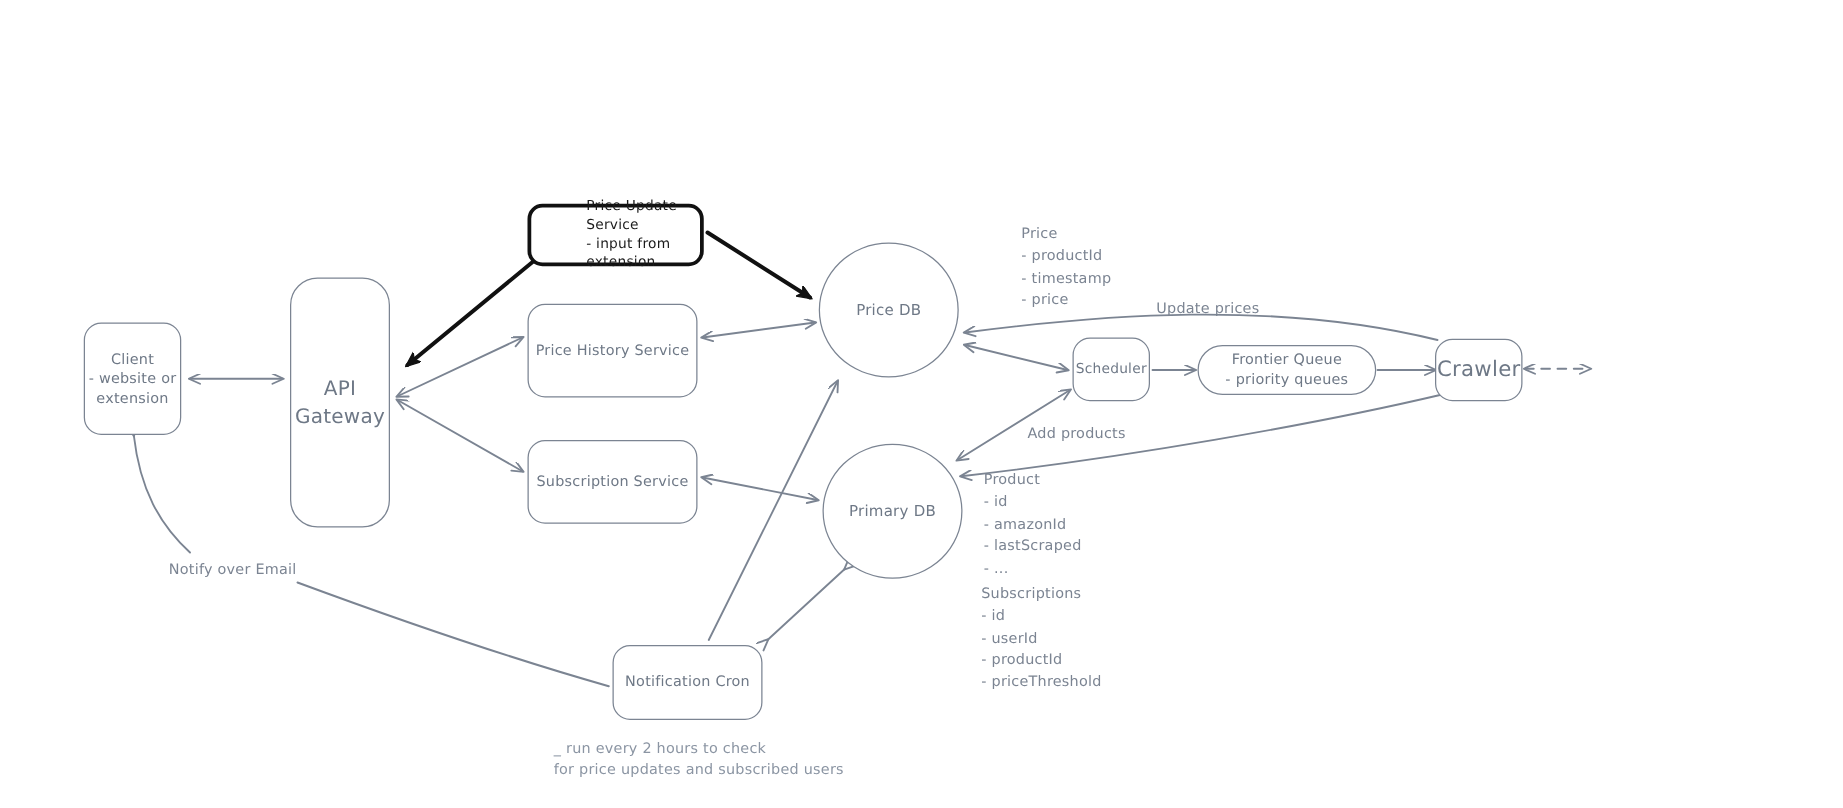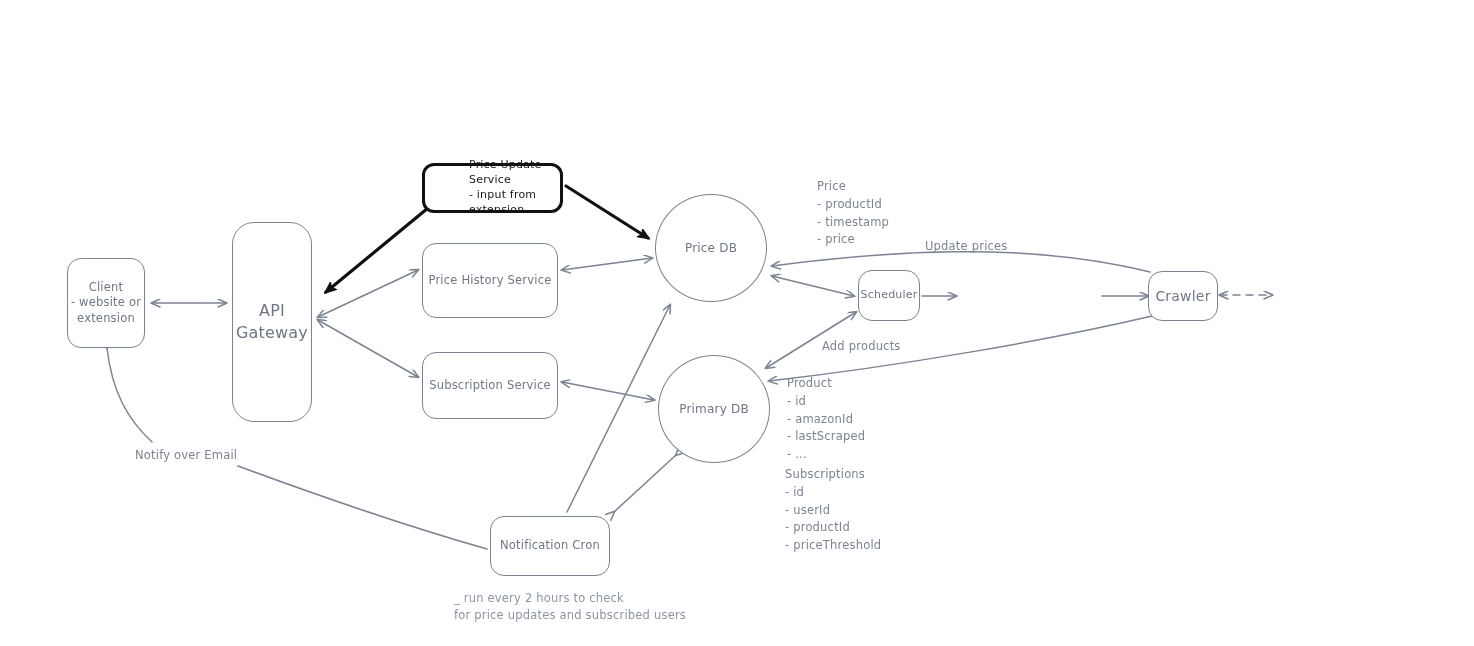--- a/index.html
+++ b/index.html
@@ -128,22 +128,26 @@
   </div>
 
   <div class="node rounded" style="left:490px;top:516px;width:120px;height:60px;font-size:11.5px;">
     <span class="lbl">Notification Cron</span>
   </div>
 
   <div class="node rounded" style="left:858px;top:270px;width:62px;height:51px;font-size:11px;">
     <span class="lbl">Scheduler</span>
   </div>
 
+  <div class="node pill" style="left:958px;top:276px;width:143px;height:40px;font-size:11.5px;">
+    <span class="lbl">Frontier Queue
+- priority queues</span>
+  </div>
 
-  <div class="node rounded" style="left:1148px;top:271px;width:70px;height:50px;font-size:14px;">
+  <div class="node rounded" style="left:1148px;top:271px;width:70px;height:50px;font-size:17px;">
     <span class="lbl">Crawler</span>
   </div>
 
 
   <div class="edge-label" style="left:925px;top:239px;font-size:11.5px;">Update prices</div>
 
   <div class="edge-label" style="left:822px;top:339px;font-size:11.5px;">Add products</div>
 
   <div class="edge-label" style="left:135px;top:448px;font-size:11.5px;">Notify over Email</div>
 
@@ -158,16 +162,16 @@
 - lastScraped
 - ...</div>
 
   <div class="schema" style="left:785px;top:466px;">Subscriptions
 - id
 - userId
 - productId
 - priceThreshold</div>
 
 
-  <div class="note" style="left:454px;top:590px;font-size:11.5px;">_ run every 2 hours to check
+  <div class="note" style="left:443px;top:590px;font-size:11.5px;">_ run every 2 hours to check
 for price updates and subscribed users</div>
 
 </div>
 
 </body></html>

